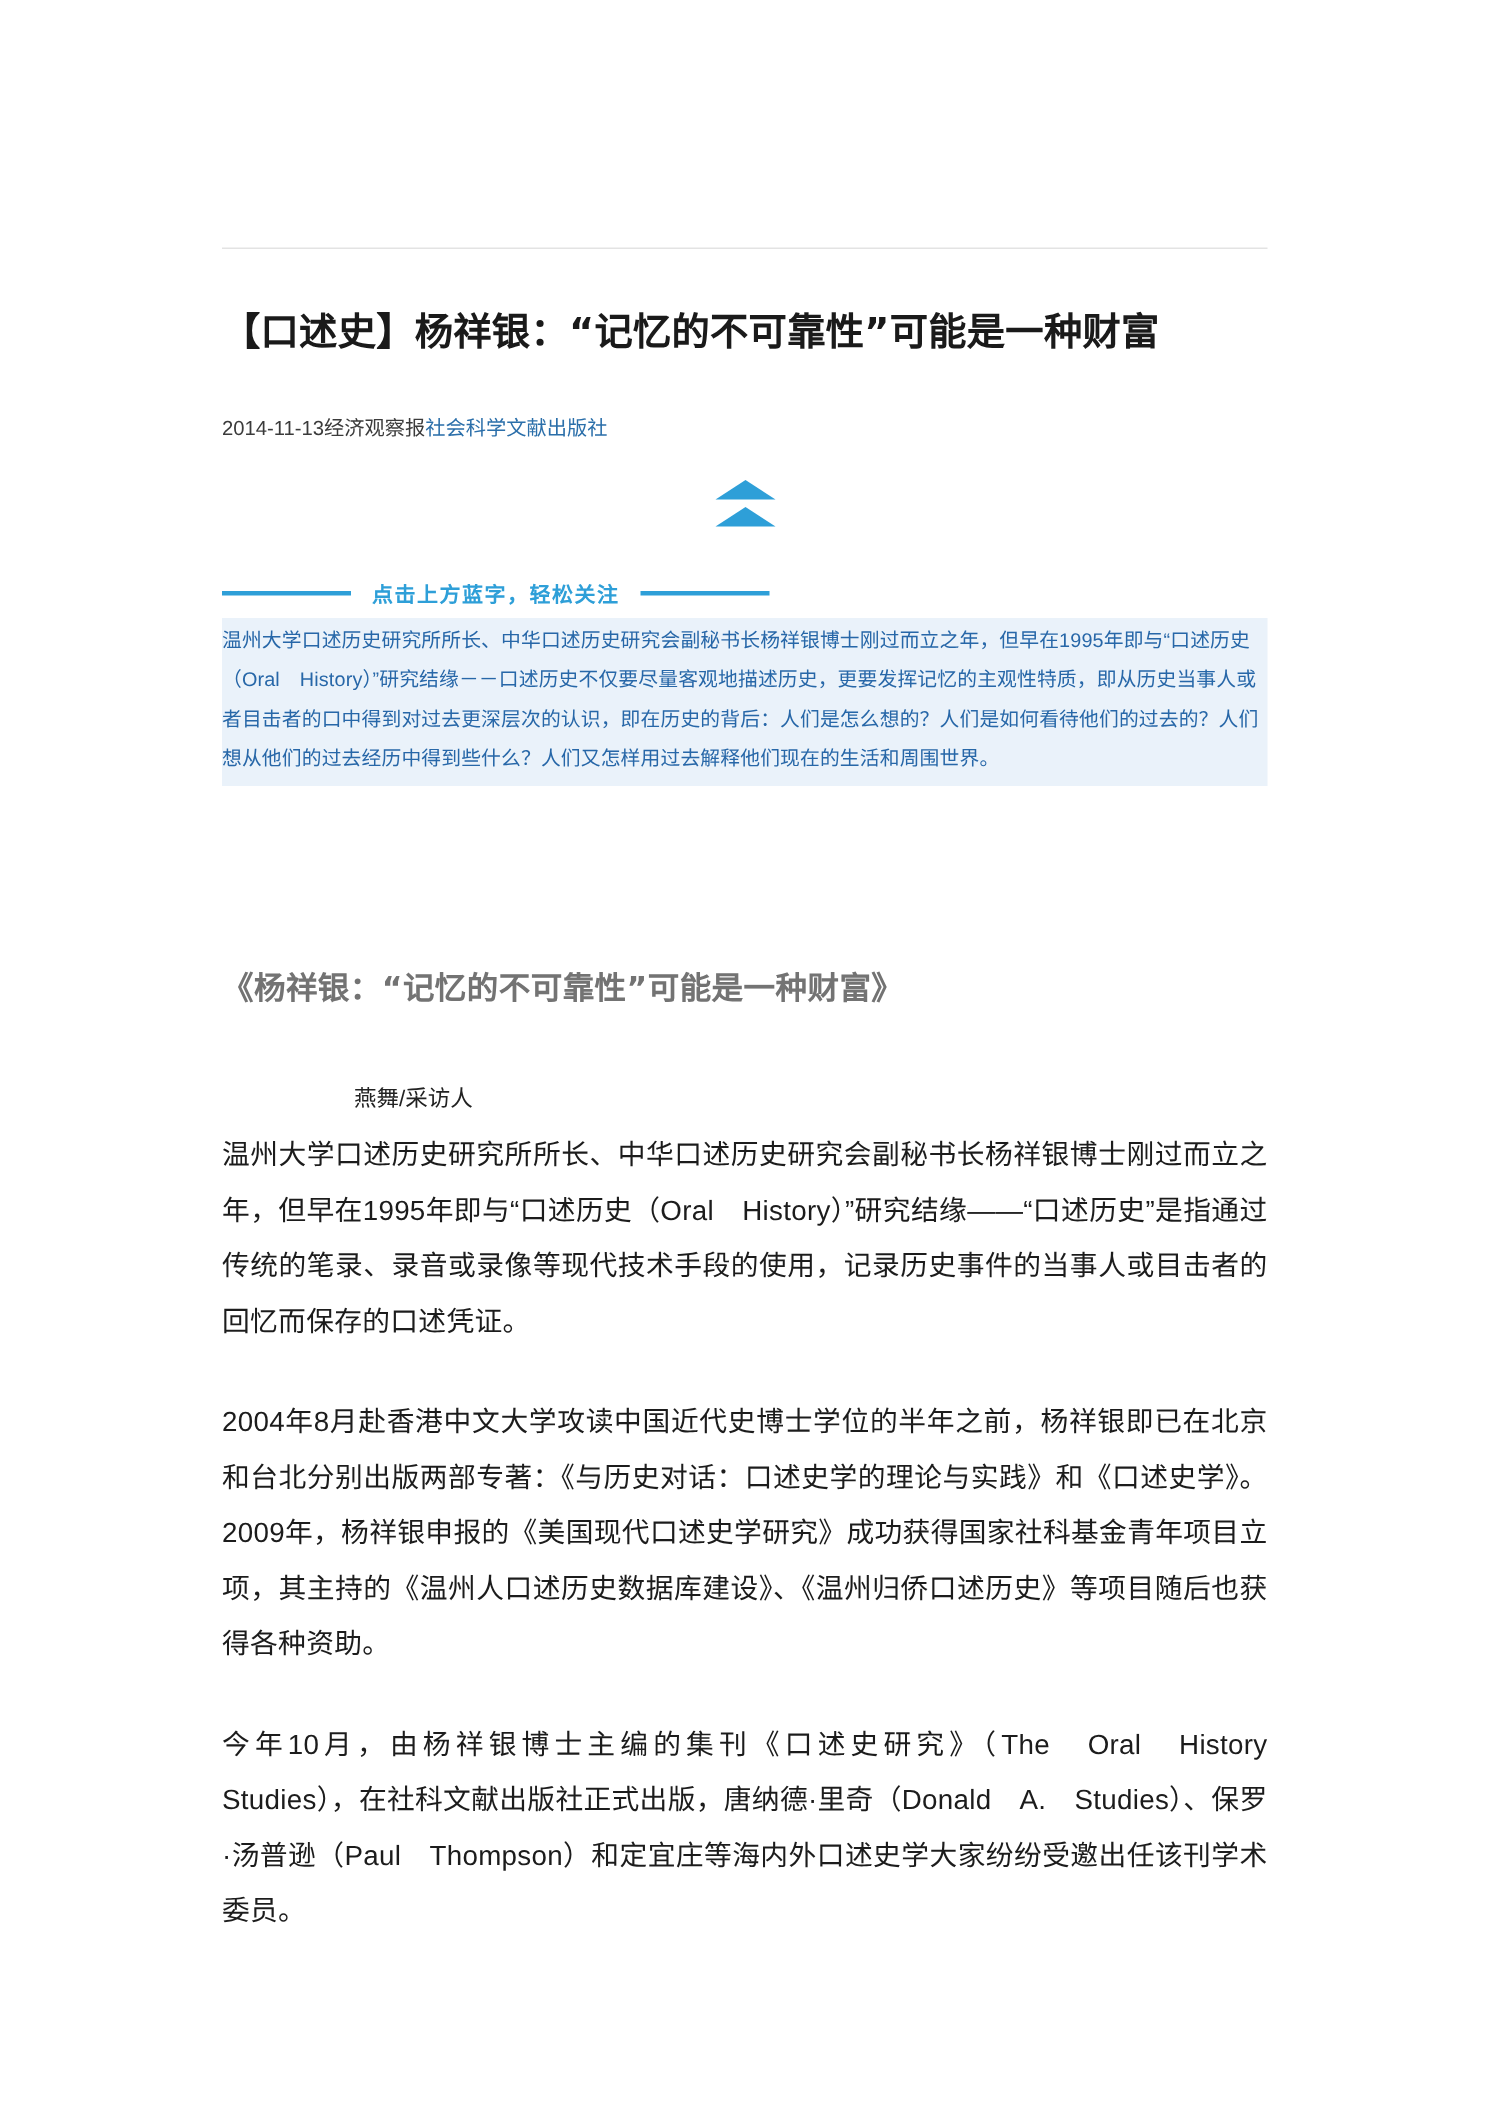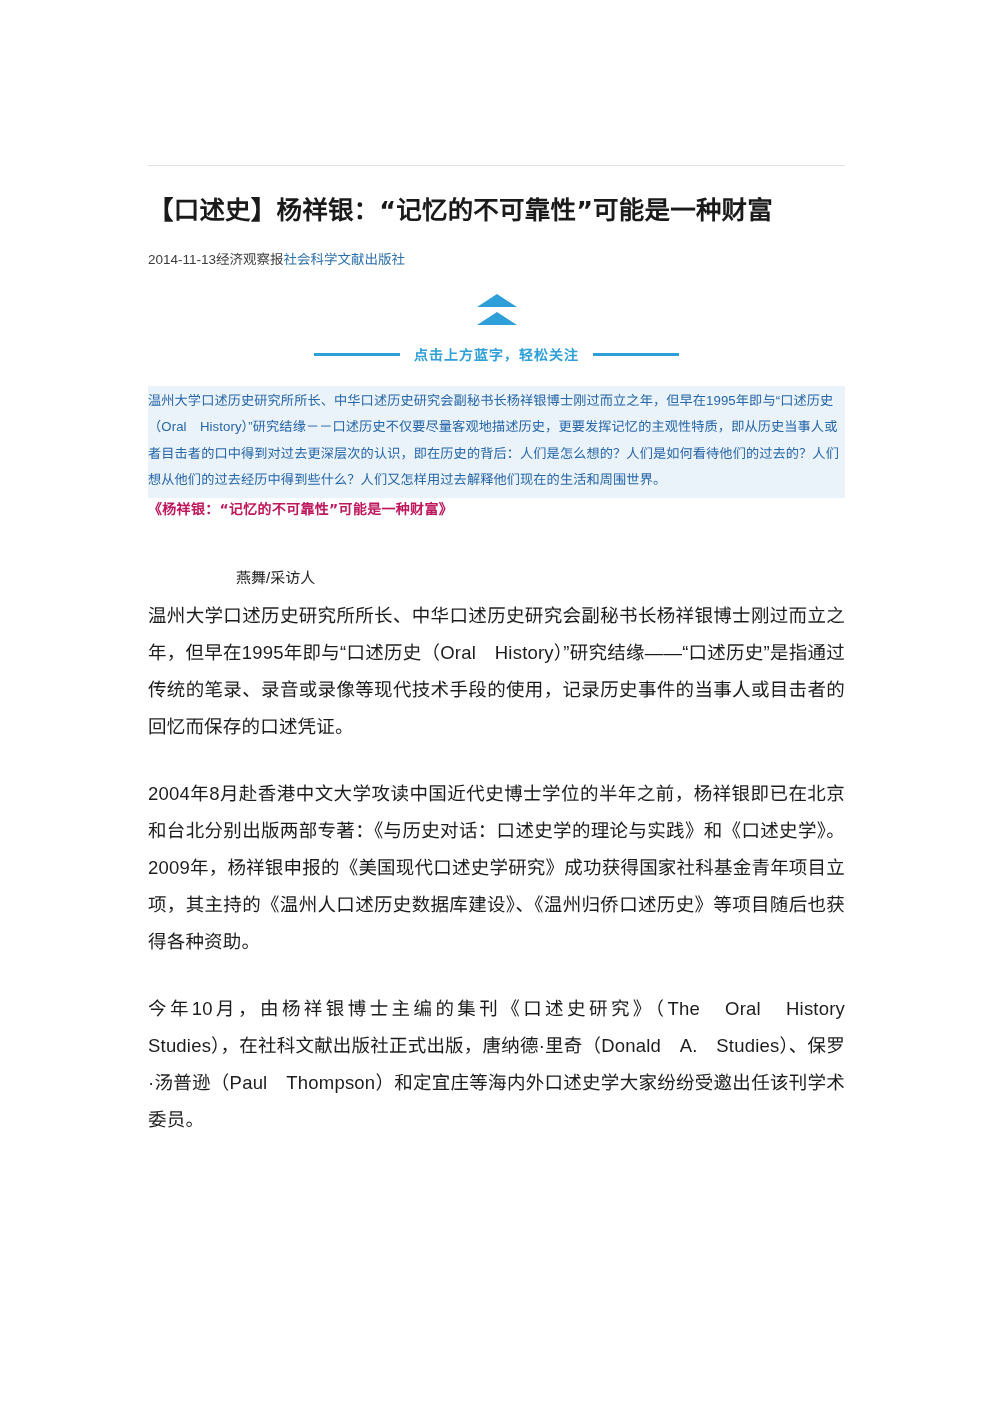--- a/index.html
+++ b/index.html
@@ -13,41 +13,41 @@
     font-family: "Liberation Sans", sans-serif;
     color: #222;
     position: relative;
     overflow: hidden;
   }
   .page {
     position: relative;
     width: 993px;
     height: 1232px;
     box-sizing: border-box;
-    padding: 4px 148px;
+    padding: 16px 148px;
   }
   .top-rule {
     position: absolute;
     left: 148px;
     right: 148px;
     top: 165px;
     border-top: 1px solid #e3e3e3;
   }
   .article-title {
     margin: 0;
     padding-top: 190px;
     font-size: 25.5px;
     font-weight: bold;
     letter-spacing: 0.2px;
     color: #1a1a1a;
     line-height: 1.3;
     font-family: "DejaVu Sans", "Liberation Sans", sans-serif;
   }
   .byline {
-    margin-top: 24px;
+    margin-top: 38px;
     font-size: 13.5px;
     color: #3b3b3b;
     line-height: 1.4;
   }
   .byline .pub {
     color: #2b6faa;
   }
   .banner {
     margin-top: 22px;
     text-align: center;
@@ -66,23 +66,23 @@
     height: 0;
     border-left: 20px solid transparent;
     border-right: 20px solid transparent;
     border-bottom: 13px solid #2e9fd8;
   }
   .chev.c1 { top: 2px; }
   .chev.c2 { top: 20px; }
   .banner-line {
     display: flex;
     align-items: center;
-    justify-content: center;
+    justify-content: flex-start;
     gap: 14px;
-    margin-top: 4px;
+    margin-top: 19px;
   }
   .banner-line .rule {
     width: 86px;
     height: 3px;
     background: #2e9fd8;
   }
   .banner-text {
     color: #2e9fd8;
     font-size: 14px;
     font-weight: bold;
@@ -92,22 +92,23 @@
   .lead {
     margin-top: 16px;
     background: #eaf2fa;
     color: #2767a8;
     font-size: 13.2px;
     line-height: 2.0;
     padding: 2px 0 4px 0;
     letter-spacing: 0.1px;
   }
   .section-title {
-    color: #be185d;
-    font-size: 14px;
+    margin-top: 118px;
+    color: #737373;
+    font-size: 21px;
     font-weight: bold;
     font-family: "DejaVu Sans", "Liberation Sans", sans-serif;
     letter-spacing: 0.3px;
   }
   .interviewer {
     margin-top: 48px;
     margin-left: 88px;
     font-size: 15px;
     color: #222;
   }

